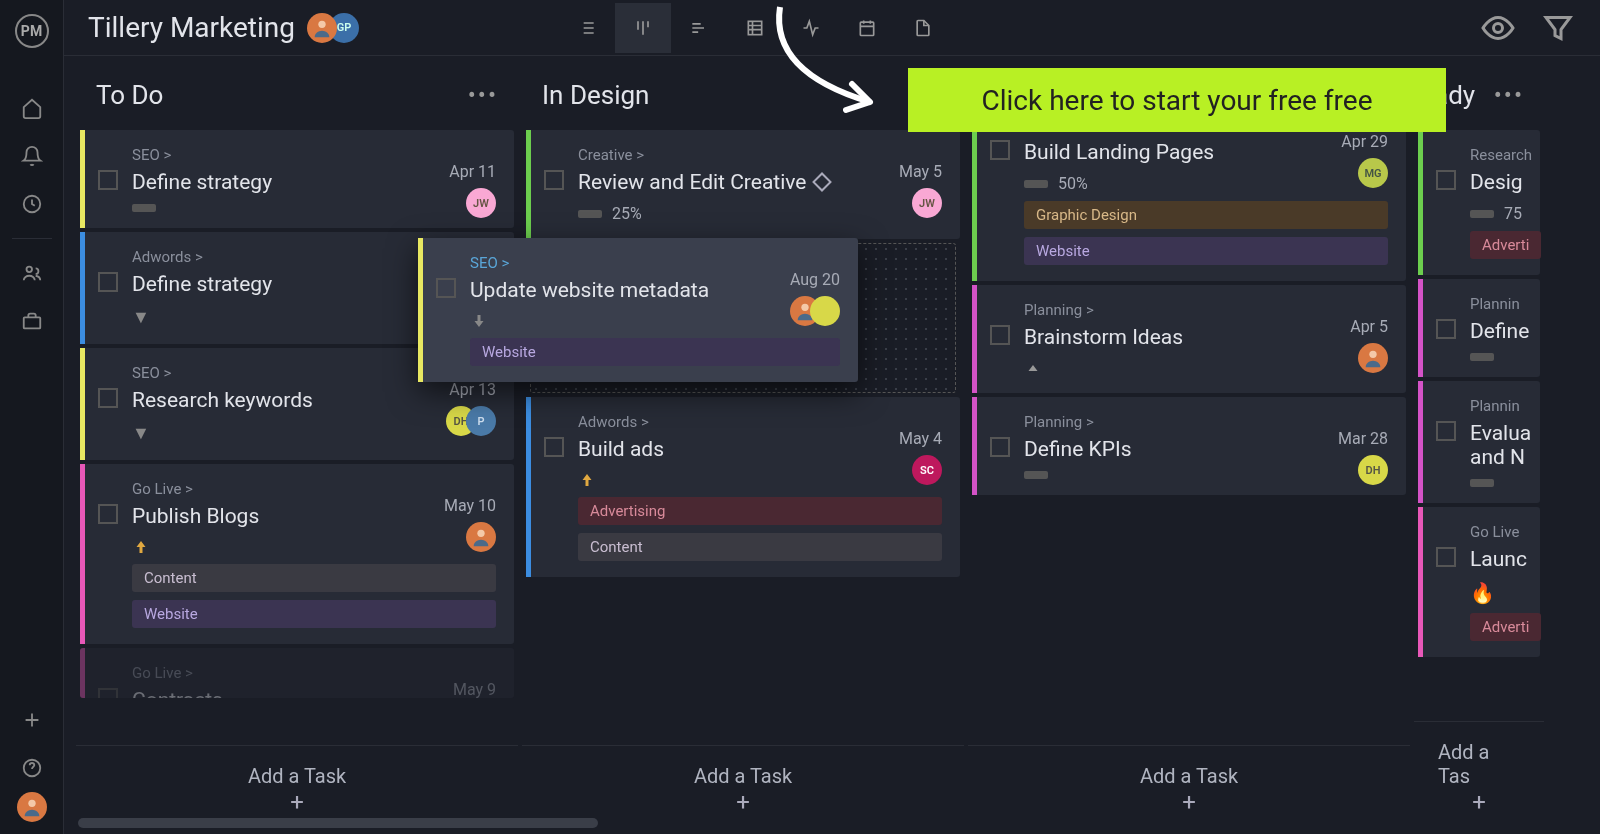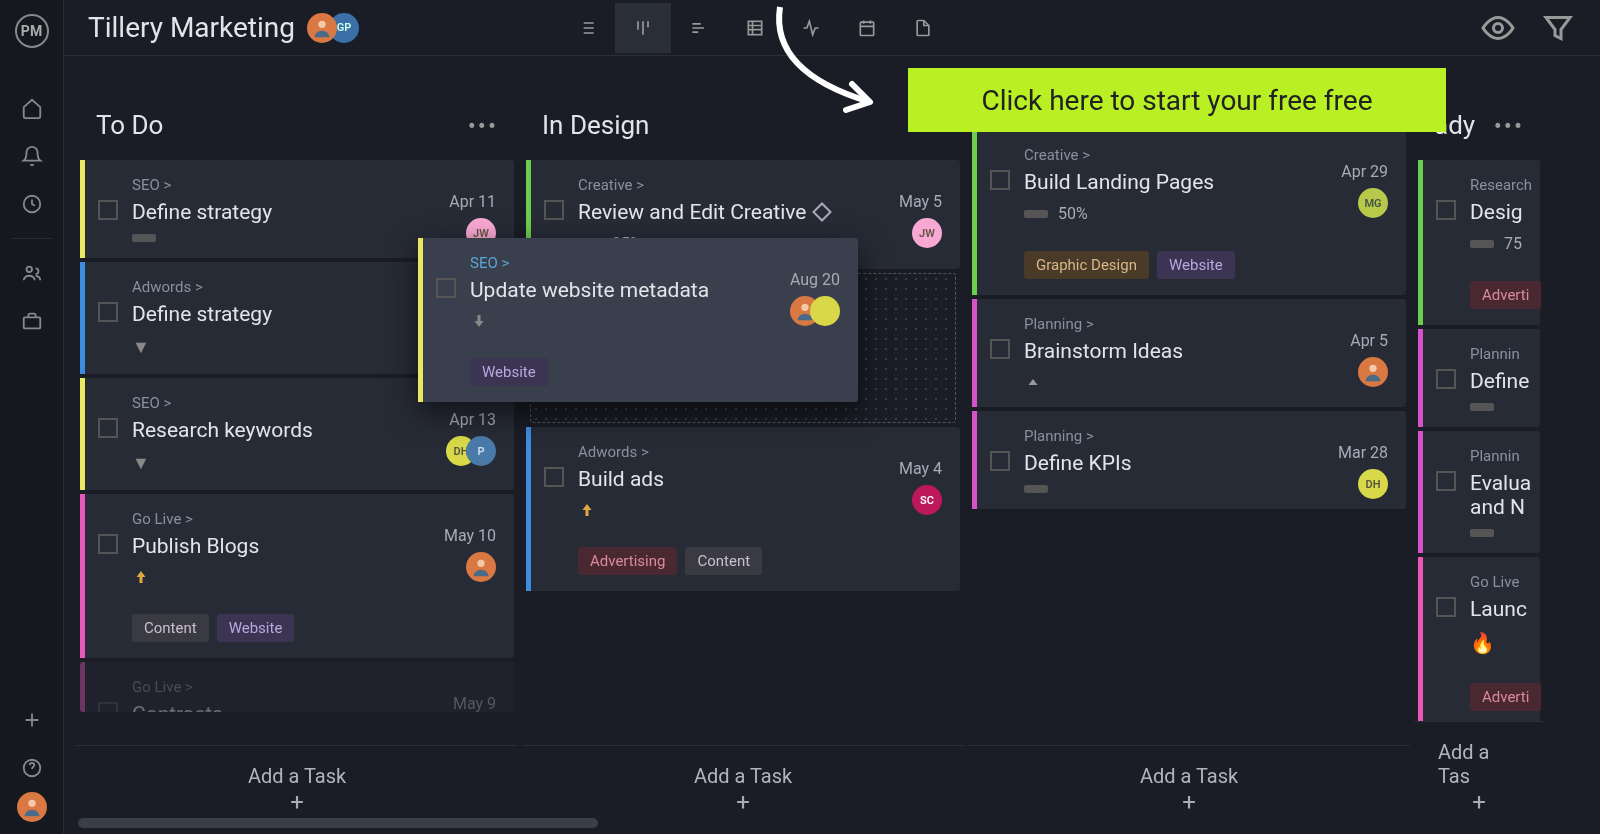--- a/index.html
+++ b/index.html
@@ -79,23 +79,22 @@
 
 .board { flex: 1; display: flex; overflow-x: auto; position: relative; padding: 24px 0 0 12px; }
 .column {
   width: 442px; min-width: 442px;
   display: flex; flex-direction: column;
   margin-right: 4px;
   position: relative;
 }
 .column:last-child { min-width: 200px; width: 200px; }
 .col-header {
-  display: flex; align-items: flex-end; justify-content: space-between;
+  display: flex; align-items: center; justify-content: space-between;
   padding: 0 20px 20px 20px;
-  margin-top: 30px;
 }
 .col-title { font-size: 26px; font-weight: 400; color: #e2e4ea; }
 .col-menu { font-size: 24px; color: #999; letter-spacing: 2px; cursor:pointer; }
 
 .cards { flex: 1; overflow-y: auto; padding: 0 4px; }
 
 .card {
   background: #272b36;
   border-radius: 3px;
   margin-bottom: 4px;
@@ -151,21 +150,21 @@
 .card .meta { display:flex; align-items:center; gap:10px; margin-top:10px; }
 .progress-bar { width: 24px; height: 8px; background: #555; border-radius: 2px; }
 .progress-pct { font-size: 16px; color: #a7abb6; }
 .chevron-down { color: #888; font-size:18px; }
 .chevron-up { color: #888; }
 .arrow-down { color:#888; }
 .arrow-down svg, .chevron-up svg { width:18px; height:18px; }
 .priority-up { color:#e0a840; }
 .priority-up svg { width:18px; height:18px; fill:#e0a840; }
 
-.tags { display: flex; gap: 8px; margin-top: 28px; flex-wrap: wrap; }
+.tags { display: flex; gap: 8px; margin-top: 8px; flex-wrap: wrap; flex-direction: column; }
 .tag { padding: 5px 12px; border-radius: 3px; font-size: 15px; }
 .tag.content { background: #3a3a42; color: #c8bdd0; }
 .tag.website { background: #3b3452; color: #b8a8e0; }
 .tag.advert  { background: #4a2832; color: #d88a9a; }
 .tag.graphic { background: #4a3a28; color: #d8b888; }
 
 .dropzone {
   border: 1px dashed #555;
   background-image: radial-gradient(#3a3e48 1px, transparent 1px);
   background-size: 10px 10px;

